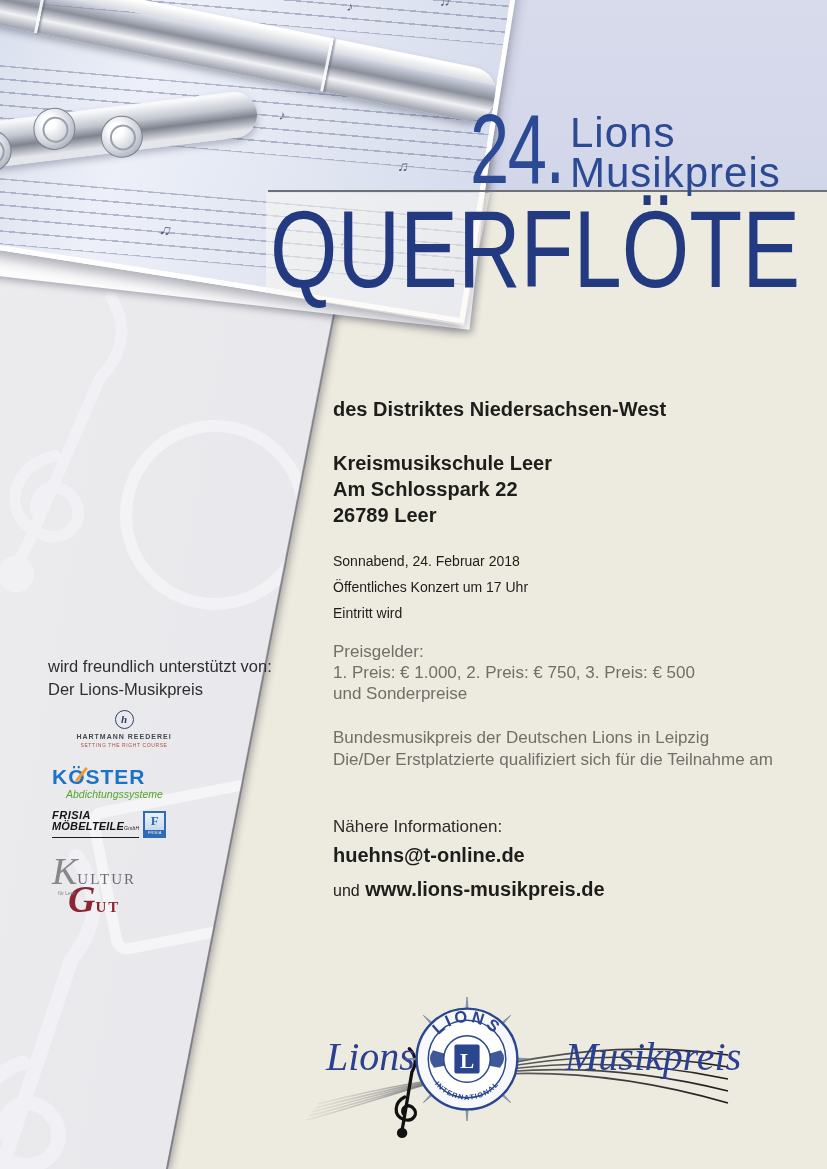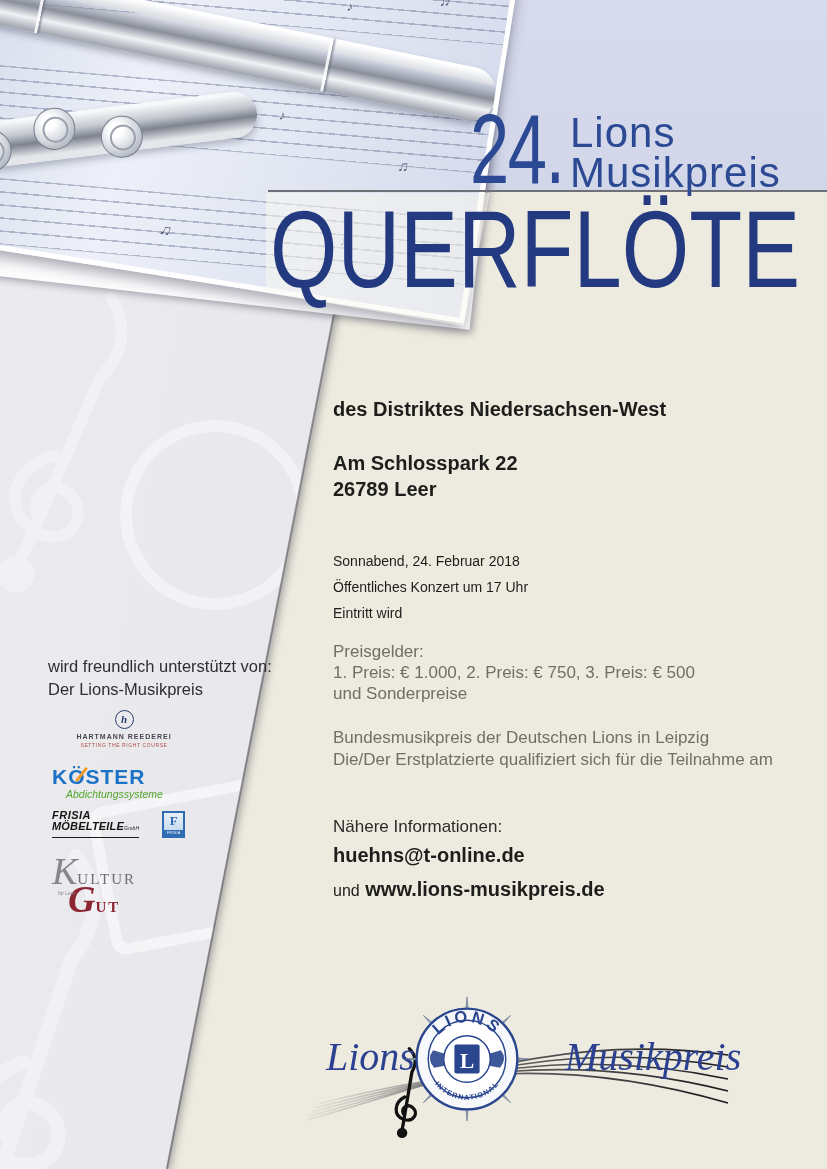--- a/index.html
+++ b/index.html
@@ -93,21 +93,21 @@
   .hartmann .ring{width:19px;height:19px;margin:0 auto;border:1.4px solid #2b3f70;border-radius:50%;
       font-family:"Liberation Serif",serif;font-style:italic;font-weight:bold;font-size:11px;
       line-height:16px;color:#2b3f70;}
   .hartmann .hname{margin-top:4px;font-size:7px;letter-spacing:1px;font-weight:bold;color:#46464e;}
   .hartmann .htag{margin-top:2px;font-size:5px;letter-spacing:.6px;color:#b24a42;}
   .koester{position:absolute;left:52px;top:765px;z-index:9;}
   .koester .kname{font-size:21px;font-weight:bold;letter-spacing:1px;color:#1b72c6;position:relative;}
   .koester .slash{position:absolute;left:28px;top:1px;width:3px;height:17px;background:#f39a2a;
       transform:rotate(38deg);}
   .koester .ktag{margin-left:14px;margin-top:-1px;font-size:10.5px;font-style:italic;color:#53a62c;}
-  .frisia{position:absolute;left:52px;top:810px;z-index:9;display:flex;gap:23px;align-items:center;}
+  .frisia{position:absolute;left:52px;top:810px;z-index:9;display:flex;gap:4px;align-items:center;}
   .frisia .ftext{border-bottom:1.5px solid #1c1c1c;padding-bottom:3px;color:#141414;
       font-style:italic;font-weight:bold;line-height:11px;}
   .frisia .l1{font-size:11px;letter-spacing:.5px;}
   .frisia .l2{font-size:11px;letter-spacing:.2px;}
   .frisia .gmbh{font-size:5px;font-weight:normal;}
   .frisia .badge{width:23px;height:27px;border:2px solid #2e6cb4;background:linear-gradient(#eaf1fa,#bdd2ea);
       position:relative;text-align:center;}
   .frisia .badge .f{font-family:"Liberation Serif",serif;font-weight:bold;font-size:13px;color:#2e6cb4;
       line-height:16px;}
   .frisia .badge .cap{position:absolute;left:0;bottom:0;width:100%;height:6px;background:#2e6cb4;
@@ -203,20 +203,21 @@
     <span>Lions</span>
     <span>Musikpreis</span>
   </div>
   <svg class="instrument-svg" viewBox="0 0 548 134">
     <text x="2" y="107" font-size="110" textLength="530" lengthAdjust="spacingAndGlyphs" fill="#233a80" font-family="Liberation Sans, sans-serif" font-weight="300">QUERFLÖTE</text>
   </svg>
 
   <div class="blk subtitle">des Distriktes Niedersachsen-West</div>
 
   <div class="blk venue">
+    <div>Kreismusikschule Leer</div>
     <div>Am Schlosspark 22</div>
     <div>26789 Leer</div>
   </div>
 
   <div class="blk event">
     <div>Sonnabend, 24. Februar 2018</div>
     <div>Öffentliches Konzert um 17 Uhr</div>
     <div>Eintritt wird</div>
   </div>
 

